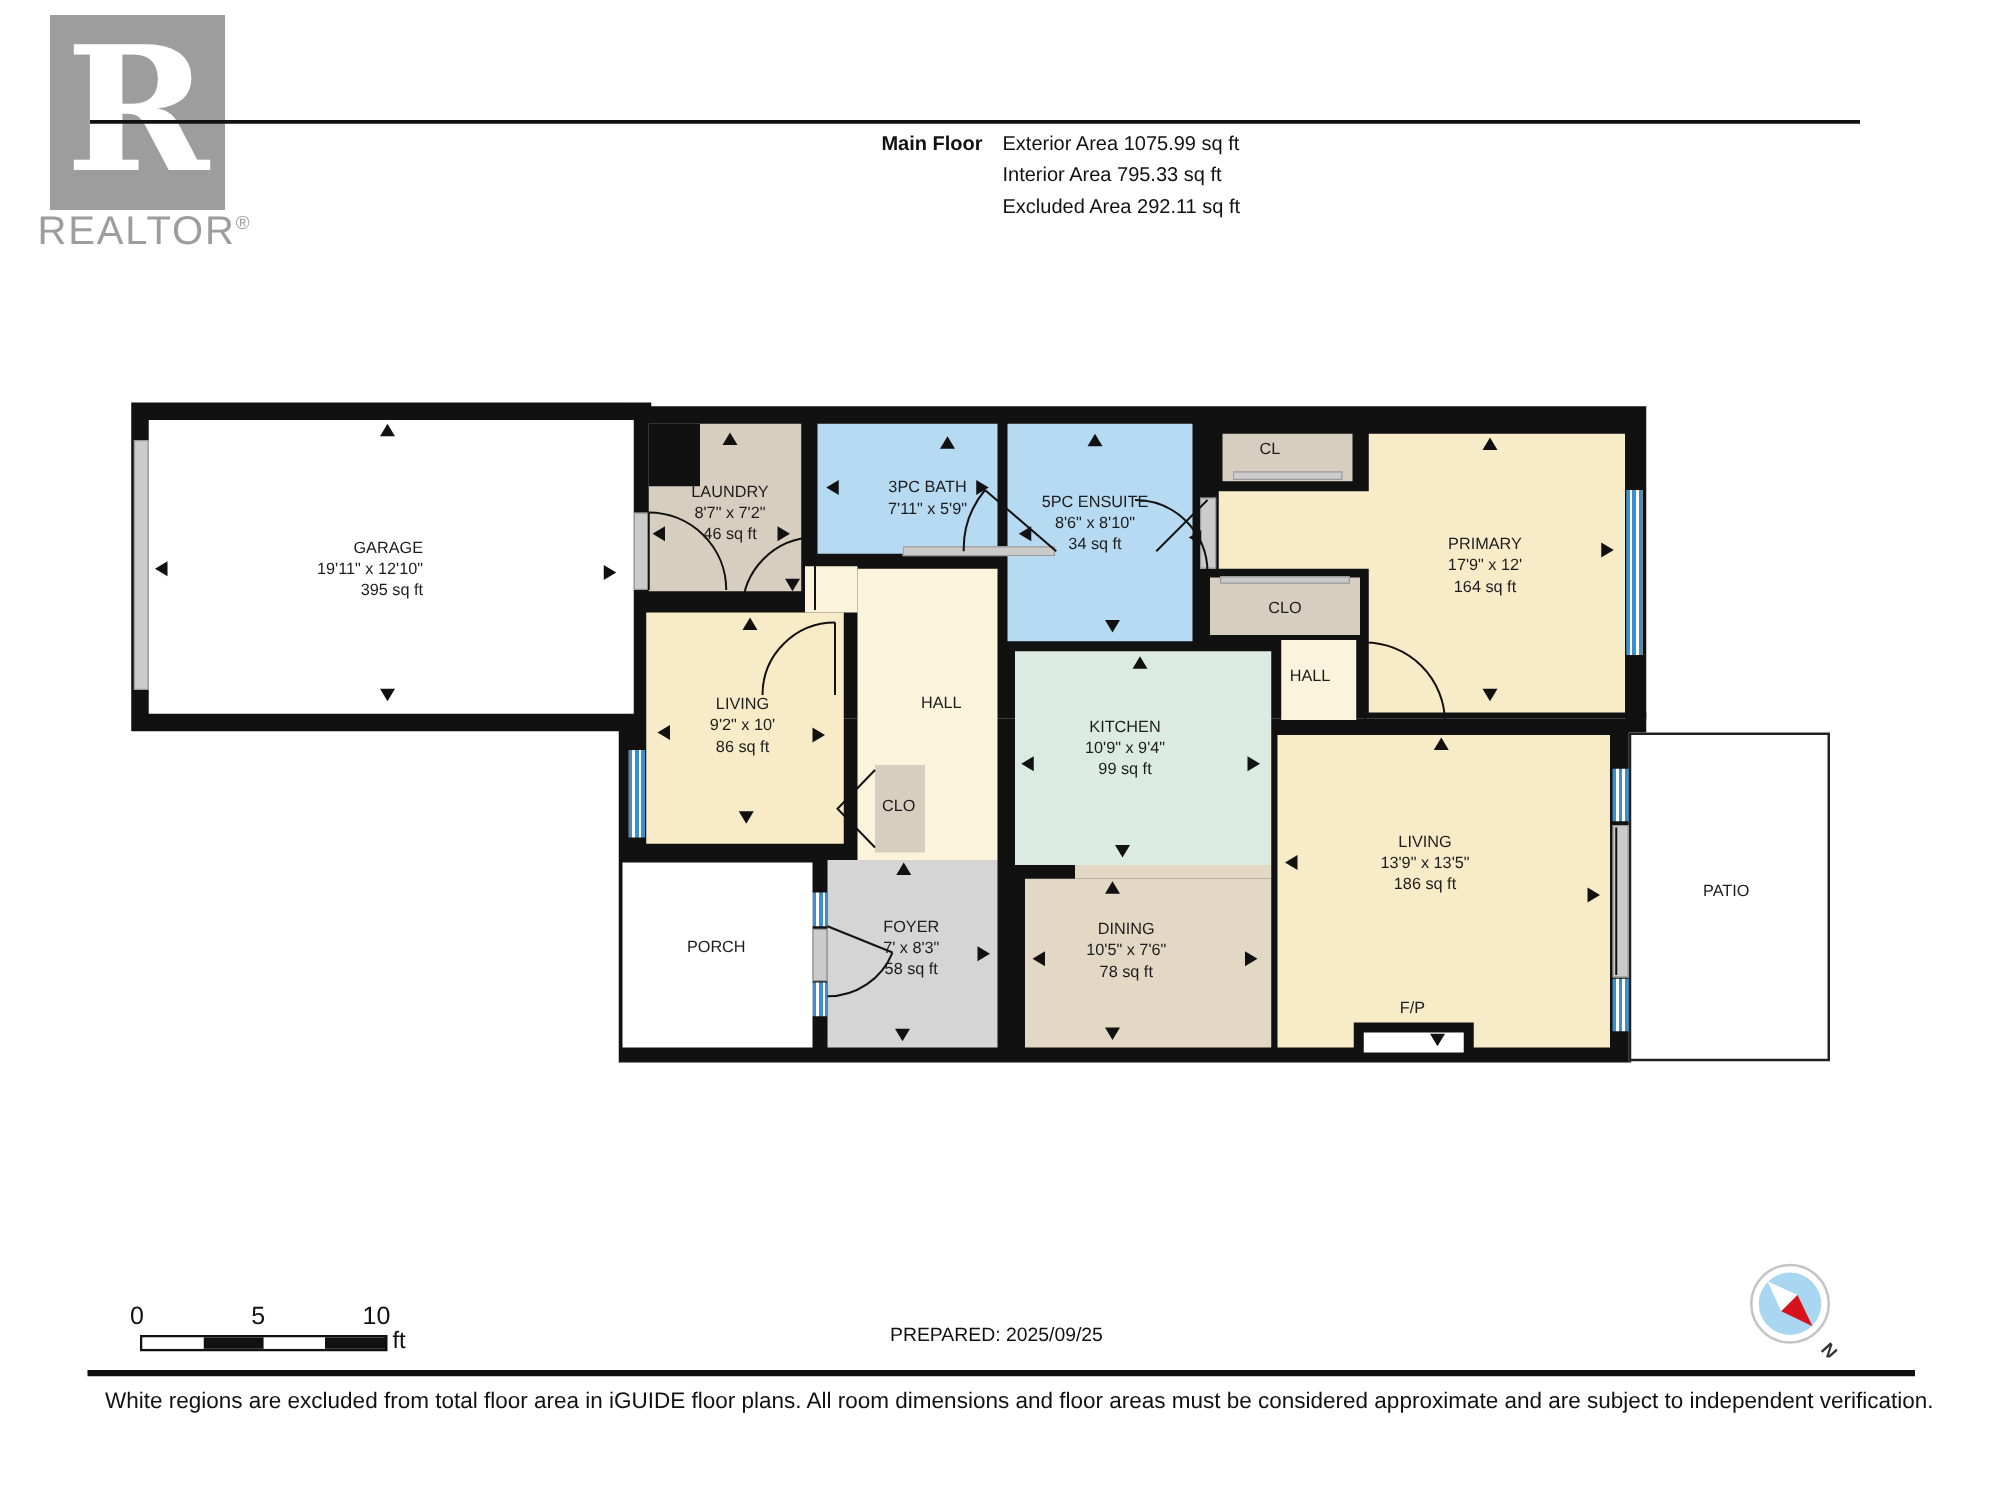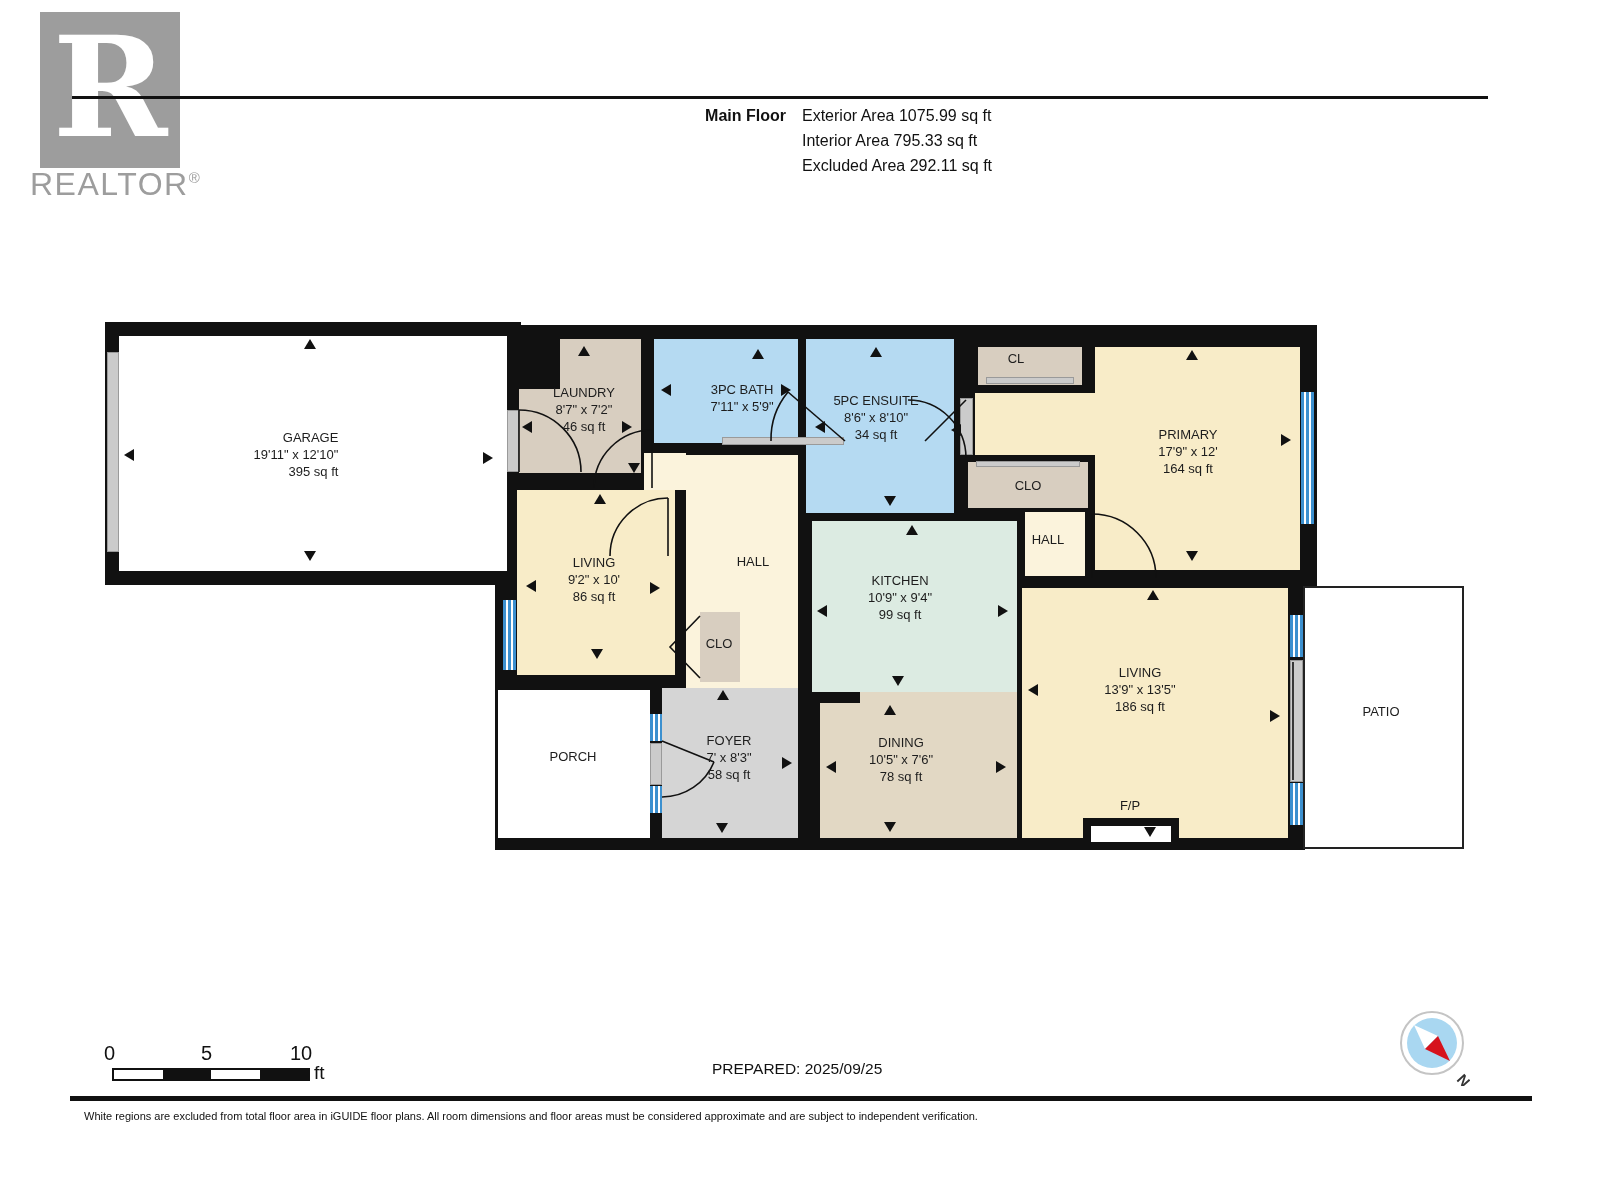--- a/index.html
+++ b/index.html
@@ -25,21 +25,21 @@
   .arr.l{border-top:6px solid transparent;border-bottom:6px solid transparent;border-right:10px solid #111;}
   .arr.r{border-top:6px solid transparent;border-bottom:6px solid transparent;border-left:10px solid #111;}
   .patio-box{position:absolute;background:#fff;border:2px solid #222;}
   
   .tick{position:absolute;font-size:20px;}
   .sbar{position:absolute;border:2px solid #111;display:flex;background:#fff;}
   .sbar div{height:100%;}
   .unit{position:absolute;font-size:19px;}
   .prepared{position:absolute;font-size:15.5px;}
   .divider{position:absolute;background:#111;}
-  .disclaimer{position:absolute;font-size:11px;}
+  .disclaimer{position:absolute;font-size:18px;}
 </style>
 </head>
 <body>
 
 <div id="page">
 
   <div class="abs logo-box" style="left:40px;top:12px;width:140px;height:156px;">
     <div class="logo-r">R</div>
   </div>
   <div class="abs logo-brand" style="left:30px;top:166px;"><span>REALTOR</span><sup>®</sup></div>

